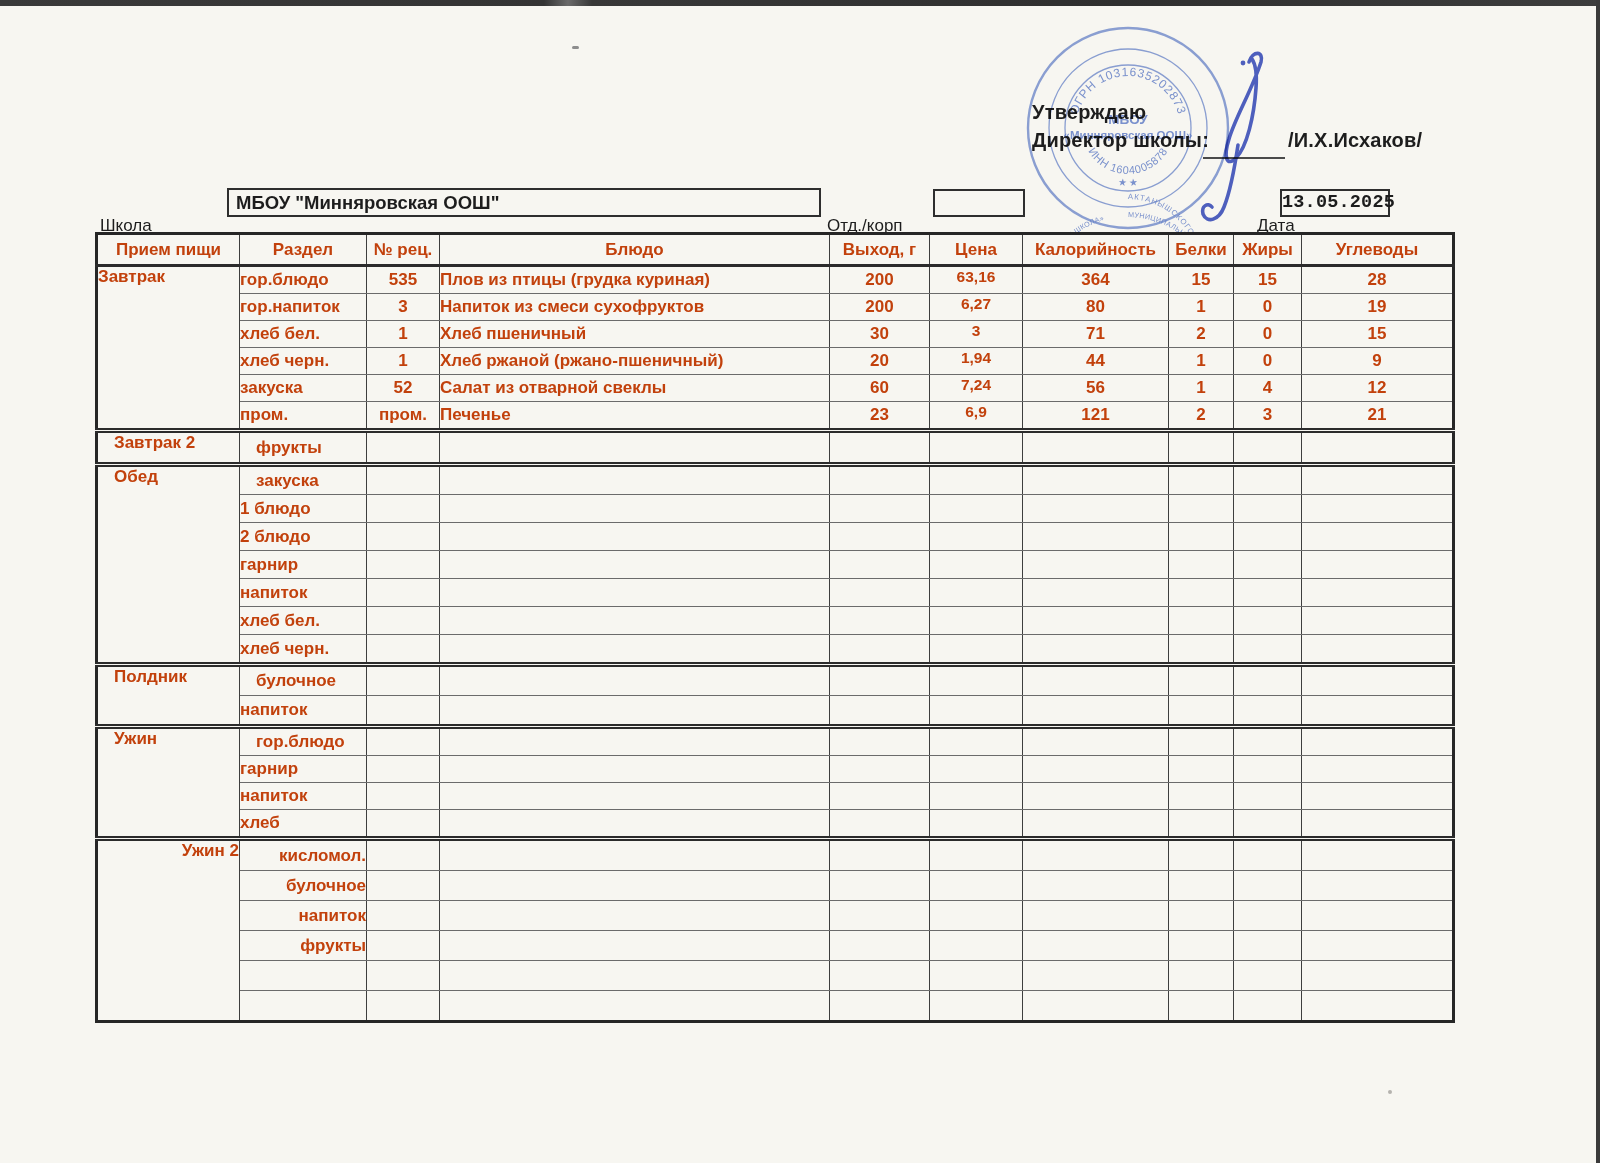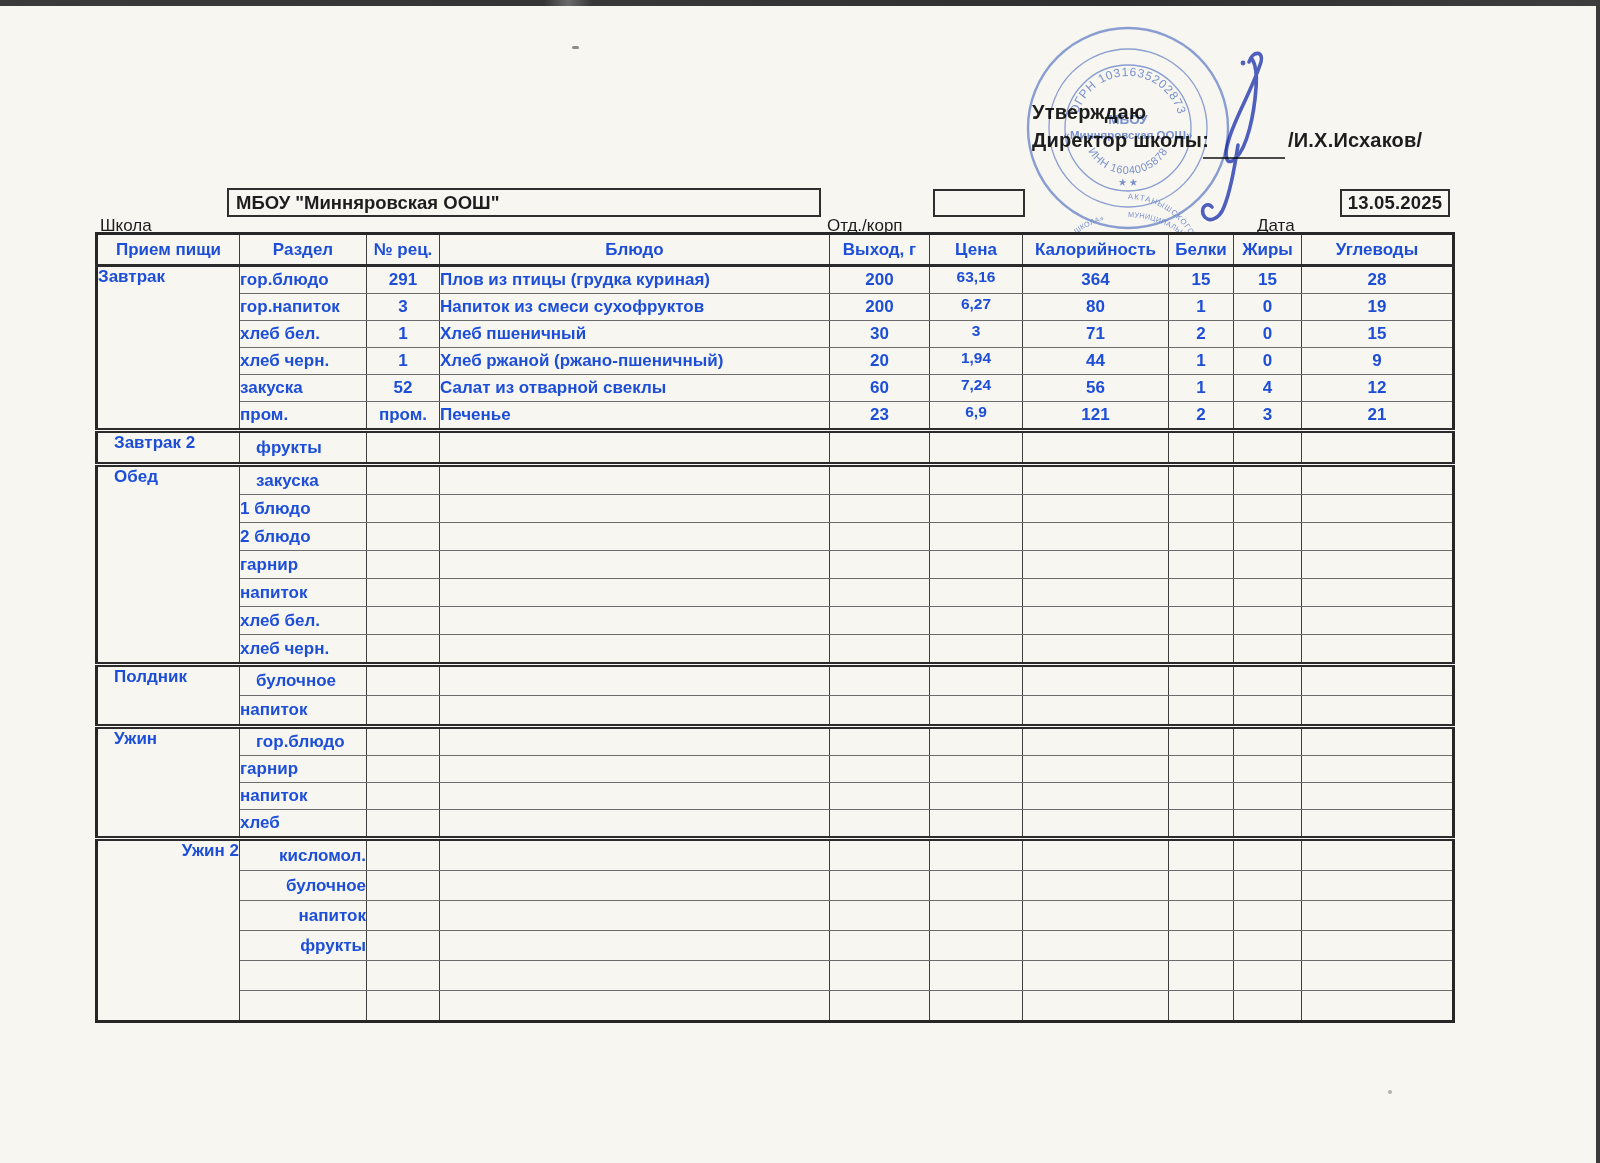--- a/index.html
+++ b/index.html
@@ -26,27 +26,27 @@
 
   
   .form-label{position:absolute;font-size:17px;font-weight:400;margin-top:23px;}
   #school-label{left:100px;top:193px;}
   #dept-label{left:827px;top:193px;}
   #date-label{left:1257px;top:193px;}
   .form-box{position:absolute;border:2px solid #2e2e2e;background:transparent;box-sizing:border-box;}
   #school-box{left:227px;top:188px;width:594px;height:29px;}
   #school-box .val{font-size:18.5px;font-weight:700;line-height:25px;padding-left:7px;display:block;}
   #dept-box{left:933px;top:189px;width:92px;height:28px;}
-  #date-box{left:1340px;top:189px;width:110px;height:28px;text-align:center;}
+  #date-box{left:1280px;top:189px;width:110px;height:28px;text-align:center;font-family:Liberation Mono, monospace;}
   #date-box .val{font-size:18.5px;font-weight:600;line-height:24px;display:block;letter-spacing:.2px;}
 
   
   table.menu{position:absolute;left:95px;top:232px;width:1357px;
     border-collapse:collapse;table-layout:fixed;
-    font-family:"Liberation Sans",sans-serif;font-size:17px;color:#1d4ed8;}
+    font-family:"Liberation Sans",sans-serif;font-size:17px;color:#c2410c;}
   table.menu th,table.menu td{
     border:1.5px solid #3e3e3e;
     overflow:hidden;white-space:nowrap;
     padding:0;}
   table.menu{border:3px solid #262626;}
   table.menu th{
     height:29px;font-size:17px;font-weight:700;text-align:center;
     border-bottom:3px solid #2b2b2b;}
   table.menu td{border-top:1px solid #6b6b6b;border-bottom:1px solid #6b6b6b;}
   tr.section-start td{border-top:5px double #2b2b2b;padding-left:16px;}
@@ -119,21 +119,21 @@
         <th>Калорийность</th>
         <th>Белки</th>
         <th>Жиры</th>
         <th>Углеводы</th>
       </tr>
     </thead>
   <tbody>
       <tr class="sec-0">
         <td rowspan="6" class="meal-cell">Завтрак</td>
         <td class="c0">гор.блюдо</td>
-        <td class="c1">291</td>
+        <td class="c1">535</td>
         <td class="c2">Плов из птицы (грудка куриная)</td>
         <td class="c3">200</td>
         <td class="c4"><span class="price">63,16</span></td>
         <td class="c5">364</td>
         <td class="c6">15</td>
         <td class="c7">15</td>
         <td class="c8">28</td>
       </tr>
       <tr class="sec-0">
         <td class="c0">гор.напиток</td>

